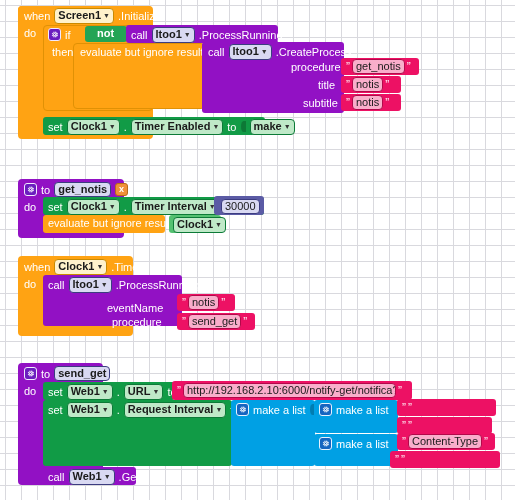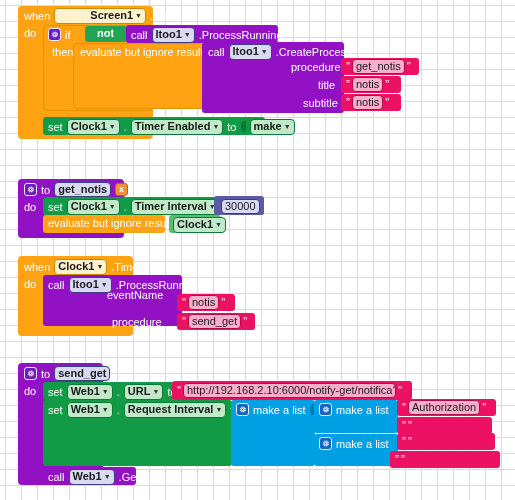--- a/index.html
+++ b/index.html
@@ -72,21 +72,21 @@
 <body>
 
 <div class="canvas">
 
   <div class="blk" style="left:18px;top:6px;width:135px;height:133px;background:#FFA313;border-radius:4px 4px 4px 4px;"></div>
 
   <div class="blk" style="left:18px;top:6px;width:134px;height:19px;background:#FFA313;border-radius:4px 4px 0 0;"></div>
   <div class="blk row" style="left:24px;top:8px;height:15px;">
     <span class="lbl white">when</span>
     <span class="field cream">
-      <b style="font-weight:bold;margin-left:32px;">Screen1</b><span class="caret">▼</span>
+      <b style="font-weight:bold;">Screen1</b><span class="caret">▼</span>
     </span>
     <span class="lbl white">.Initialize</span>
   </div>
   <div class="blk lbl white" style="left:24px;top:27px;">do</div>
 
   <div class="blk" style="left:43px;top:25px;width:110px;height:86px;background:#FFA313;border:1px solid #e09105;border-radius:4px;box-sizing:border-box;"></div>
   <div class="blk row" style="left:48px;top:27px;height:15px;">
     <span class="gear">
       <svg width="9" height="9" viewBox="0 0 16 16">
           <path fill="#ffffff" d="M8 5.2a2.8 2.8 0 100 5.6 2.8 2.8 0 000-5.6zm0 4.1a1.3 1.3 0 110-2.6 1.3 1.3 0 010 2.6z"></path>
@@ -219,21 +219,21 @@
 
   <div class="blk" style="left:43px;top:275px;width:139px;height:51px;background:#9211C4;border-radius:3px;"></div>
   <div class="blk row" style="left:48px;top:277px;height:15px;">
     <span class="lbl white">call</span>
     <span class="field lav">
       <b>ltoo1</b><span class="caret">▼</span>
     </span>
     <span class="lbl white">.ProcessRunning</span>
   </div>
 
-  <div class="blk lbl white" style="left:107px;top:289px;">eventName</div>
+  <div class="blk lbl white" style="left:107px;top:302px;">eventName</div>
   <div class="blk" style="left:177px;top:294px;width:58px;height:17px;background:#ED1164;border-radius:3px;"></div>
   <div class="blk row" style="left:182px;top:295px;height:15px;gap:2px;">
     <span class="quote">”</span>
     <span class="field pink">notis</span>
     <span class="quote">”</span>
   </div>
 
   <div class="blk lbl white" style="left:112px;top:316px;">procedure</div>
   <div class="blk" style="left:177px;top:313px;width:78px;height:17px;background:#ED1164;border-radius:3px;"></div>
   <div class="blk row" style="left:182px;top:314px;height:15px;gap:2px;">
@@ -309,21 +309,20 @@
           <path fill="#ffffff" d="M8 5.2a2.8 2.8 0 100 5.6 2.8 2.8 0 000-5.6zm0 4.1a1.3 1.3 0 110-2.6 1.3 1.3 0 010 2.6z"></path>
           <path fill="#ffffff" d="M14 9.1l-1.2-.5a4.9 4.9 0 000-1.2l1.2-.5-.8-1.9-1.2.5a4.9 4.9 0 00-.9-.9l.5-1.2-1.9-.8-.5 1.2a4.9 4.9 0 00-1.2 0L7.5 2.6l-1.9.8.5 1.2a4.9 4.9 0 00-.9.9l-1.2-.5-.8 1.9 1.2.5a4.9 4.9 0 000 1.2l-1.2.5.8 1.9 1.2-.5c.27.35.58.66.9.9l-.5 1.2 1.9.8.5-1.2a4.9 4.9 0 001.2 0l.5 1.2 1.9-.8-.5-1.2c.34-.26.64-.57.9-.9l1.2.5.8-1.9zM8 11.6A3.6 3.6 0 118 4.4a3.6 3.6 0 010 7.2z"></path>
         </svg>
     </span>
     <span class="lbl white">make a list</span>
   </div>
 
   <div class="blk" style="left:397px;top:399px;width:99px;height:17px;background:#ED1164;border-radius:3px;"></div>
   <div class="blk row" style="left:402px;top:400px;height:15px;gap:2px;">
     <span class="quote">”</span>
-    <span class="field pink">Authorization</span>
     <span class="quote">”</span>
   </div>
 
   <div class="blk" style="left:397px;top:417px;width:95px;height:17px;background:#ED1164;border-radius:3px;"></div>
   <div class="blk row" style="left:402px;top:418px;height:15px;gap:2px;">
     <span class="quote">”</span>
     <span class="quote">”</span>
   </div>
 
   <div class="blk" style="left:314px;top:434px;width:84px;height:32px;background:#00A0E4;border-radius:3px;"></div>
@@ -333,20 +332,21 @@
           <path fill="#ffffff" d="M8 5.2a2.8 2.8 0 100 5.6 2.8 2.8 0 000-5.6zm0 4.1a1.3 1.3 0 110-2.6 1.3 1.3 0 010 2.6z"></path>
           <path fill="#ffffff" d="M14 9.1l-1.2-.5a4.9 4.9 0 000-1.2l1.2-.5-.8-1.9-1.2.5a4.9 4.9 0 00-.9-.9l.5-1.2-1.9-.8-.5 1.2a4.9 4.9 0 00-1.2 0L7.5 2.6l-1.9.8.5 1.2a4.9 4.9 0 00-.9.9l-1.2-.5-.8 1.9 1.2.5a4.9 4.9 0 000 1.2l-1.2.5.8 1.9 1.2-.5c.27.35.58.66.9.9l-.5 1.2 1.9.8.5-1.2a4.9 4.9 0 001.2 0l.5 1.2 1.9-.8-.5-1.2c.34-.26.64-.57.9-.9l1.2.5.8-1.9zM8 11.6A3.6 3.6 0 118 4.4a3.6 3.6 0 010 7.2z"></path>
         </svg>
     </span>
     <span class="lbl white">make a list</span>
   </div>
 
   <div class="blk" style="left:397px;top:433px;width:98px;height:17px;background:#ED1164;border-radius:3px;"></div>
   <div class="blk row" style="left:402px;top:434px;height:15px;gap:2px;">
     <span class="quote">”</span>
+    <span class="field pink">Content-Type</span>
     <span class="quote">”</span>
   </div>
 
   <div class="blk" style="left:390px;top:451px;width:110px;height:17px;background:#ED1164;border-radius:3px;"></div>
   <div class="blk row" style="left:395px;top:452px;height:15px;gap:2px;">
     <span class="quote">”</span>
     <span class="quote">”</span>
   </div>
 
   <div class="blk" style="left:43px;top:467px;width:93px;height:18px;background:#9211C4;border-radius:3px;"></div>

